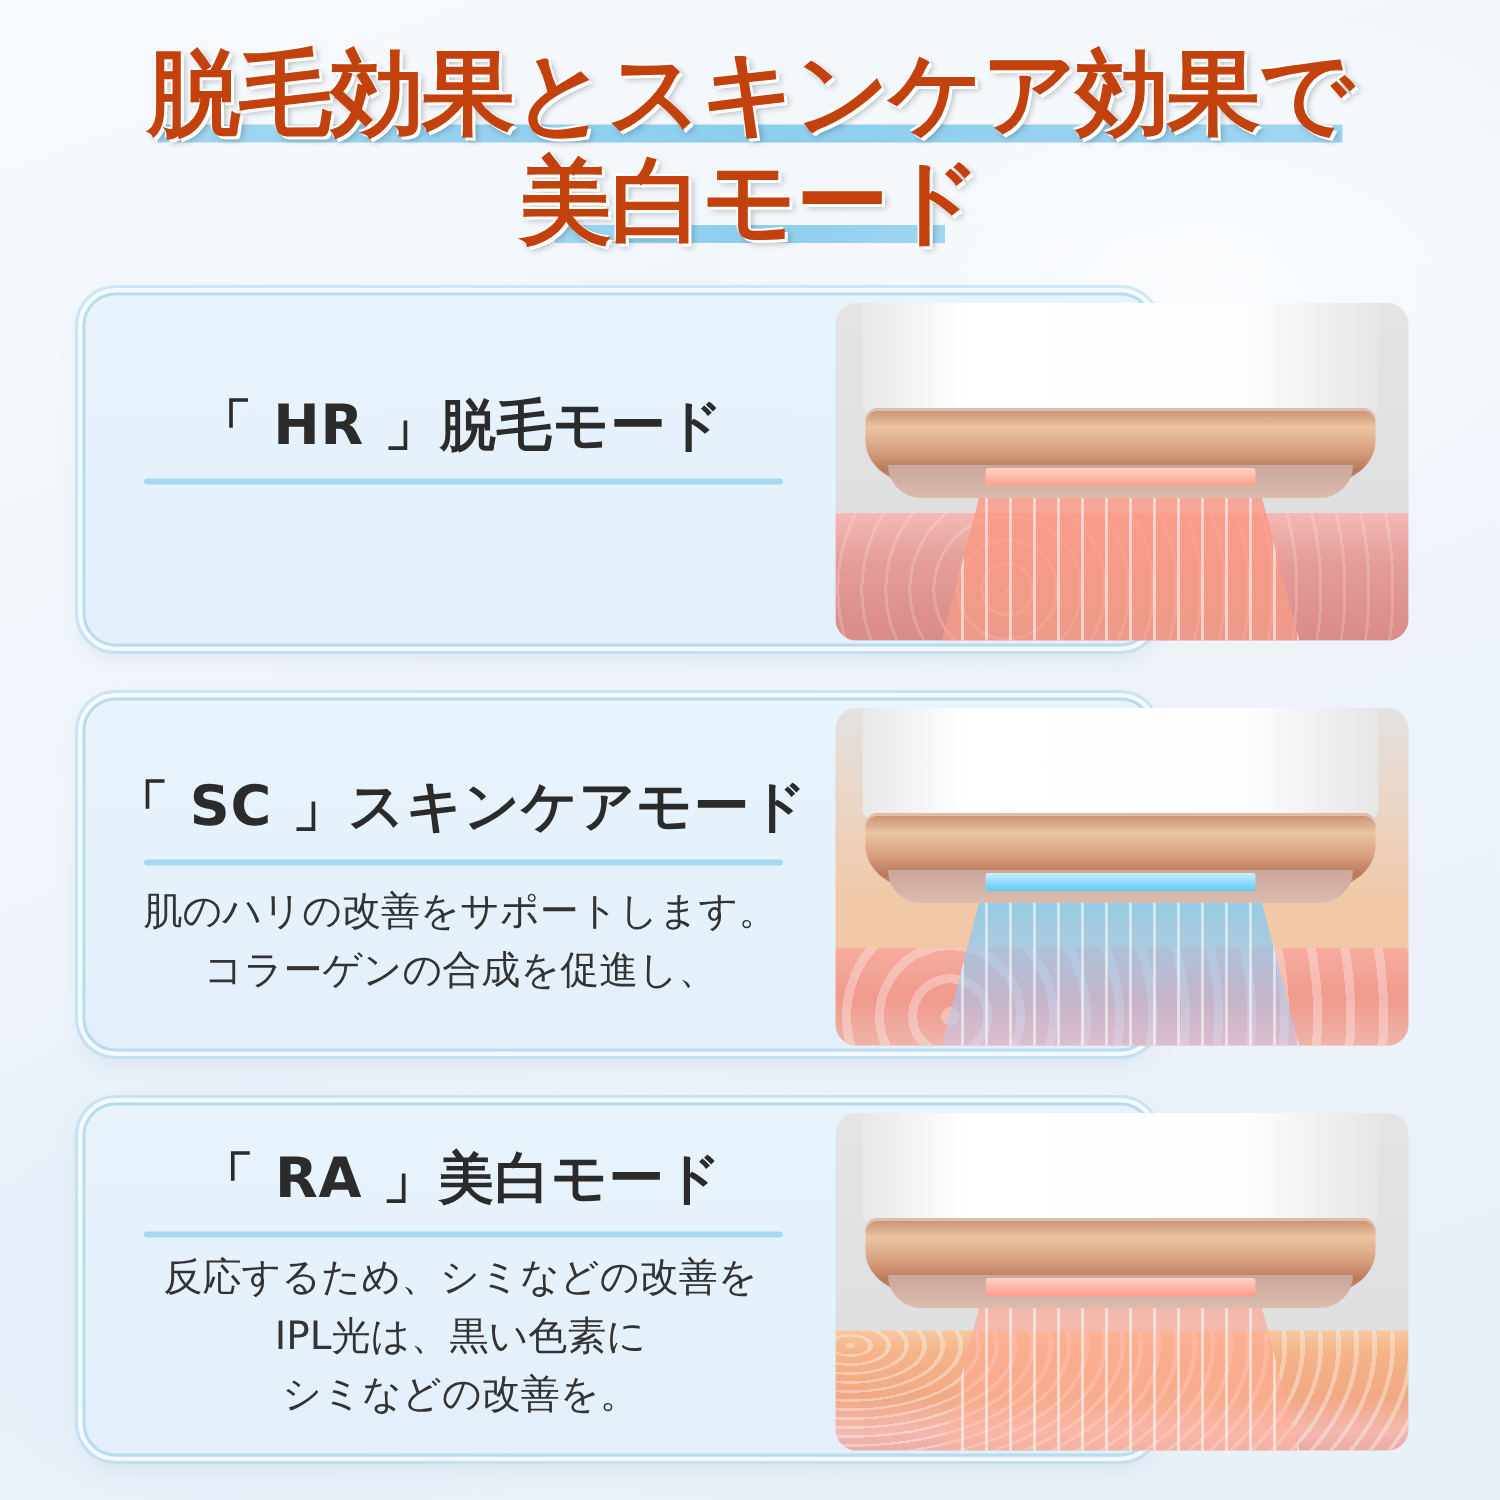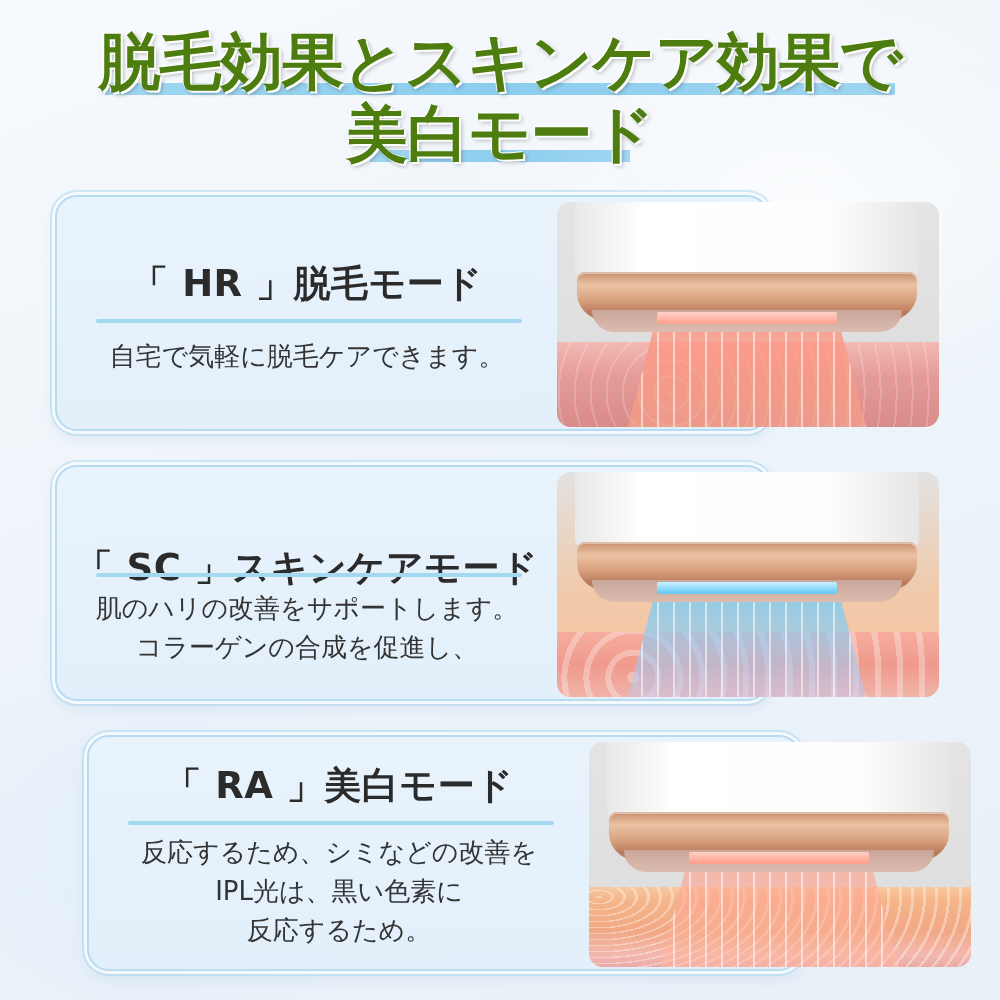--- a/index.html
+++ b/index.html
@@ -14,21 +14,21 @@
       position: absolute; inset: 0;
       background:
         radial-gradient(ellipse 500px 300px at 80% 20%, rgba(255,255,255,0.7), transparent 70%),
         radial-gradient(ellipse 400px 300px at 15% 85%, rgba(220,235,248,0.6), transparent 70%);
       pointer-events: none;
     }
     
     .title-wrap { position: absolute; left: 0; top: 0; width: 1000px; height: 180px; }
     .title-line {
       position: absolute; left: 0; width: 1000px; text-align: center;
-      font-weight: bold; color: #4d7c0f;
+      font-weight: bold; color: #c2410c;
       letter-spacing: -1px;
       text-shadow: 2px 2px 0 #fff, -1px -1px 0 #fff, 3px 3px 4px rgba(0,0,0,0.25);
       z-index: 2;
     }
     .title-line.l1 { top: 22px; font-size: 62px; line-height: 80px; }
     .title-line.l2 { top: 98px; font-size: 62px; line-height: 72px; }
     .hl {
       position: absolute; height: 12px;
       background: linear-gradient(90deg, #9fd6f1 0%, #8ccdee 50%, #9fd6f1 100%);
       z-index: 1;
@@ -39,21 +39,21 @@
     
     .panel {
       position: absolute; left: 55px; width: 714px; height: 236px;
       border-radius: 22px;
       background: linear-gradient(180deg, rgba(232,243,252,0.95) 0%, rgba(226,239,250,0.95) 100%);
       border: 2px solid #b7dcf2;
       box-shadow: 0 0 0 3px rgba(255,255,255,0.8), 0 0 0 5px rgba(170,214,240,0.5), 0 6px 14px rgba(150,180,210,0.25);
     }
     .panel.p1 { top: 195px; }
     .panel.p2 { top: 465px; }
-    .panel.p3 { top: 735px; margin-left: 32px; }
+    .panel.p3 { top: 735px; }
 
     .text-col {
       position: absolute; left: 0; top: 0; width: 500px; height: 100%;
     }
     .heading {
       position: absolute; left: 0; width: 500px; text-align: center;
       font-size: 37px; font-weight: bold; color: #2b2b2b; white-space: nowrap;
       letter-spacing: 0.5px;
     }
     .divider {
@@ -62,21 +62,21 @@
     }
     .body-text {
       position: absolute; left: 0; width: 500px; text-align: center;
       font-size: 26px; line-height: 39px; color: #333; white-space: nowrap;
     }
 
     .p1 .heading { top: 62px; }
     .p1 .divider { top: 122px; }
     .p1 .body-text { top: 140px; }
 
-    .p2 .heading { top: 46px; margin-top: 30px; }
+    .p2 .heading { top: 46px; }
     .p2 .divider { top: 106px; }
     .p2 .body-text { top: 122px; }
 
     .p3 .heading { top: 24px; }
     .p3 .divider { top: 84px; }
     .p3 .body-text { top: 96px; }
 
     
     .illus {
       position: absolute; left: 500px; top: 5px; width: 382px; height: 225px;
@@ -155,23 +155,20 @@
   <div class="hl h1"></div>
   <div class="title-line l1">脱毛効果とスキンケア効果で</div>
   <div class="hl h2"></div>
   <div class="title-line l2">美白モード</div>
 </div>
 
 <div class="panel p1">
   <div class="text-col">
     <div class="heading">「 HR 」脱毛モード</div>
     <div class="divider"></div>
-    <div class="body-text">
-      <div>自宅で気軽に脱毛ケアできます。</div>
-    </div>
   </div>
   <div class="illus">
     <div class="skin"></div>
     <div class="beam"></div>
     <div class="beam-lines"></div>
     <div class="device-body"></div>
     <div class="device-ring"></div>
     <div class="device-face"></div>
     <div class="emitter"></div>
   </div>
@@ -197,21 +194,21 @@
   </div>
 </div>
 
 <div class="panel p3">
   <div class="text-col">
     <div class="heading">「 RA 」美白モード</div>
     <div class="divider"></div>
     <div class="body-text">
       <div>反応するため、シミなどの改善を</div>
       <div>IPL光は、黒い色素に</div>
-      <div>反応するため。</div>
+      <div>シミなどの改善を。</div>
     </div>
   </div>
   <div class="illus">
     <div class="skin"></div>
     <div class="beam"></div>
     <div class="beam-lines"></div>
     <div class="device-body"></div>
     <div class="device-ring"></div>
     <div class="device-face"></div>
     <div class="emitter"></div>

